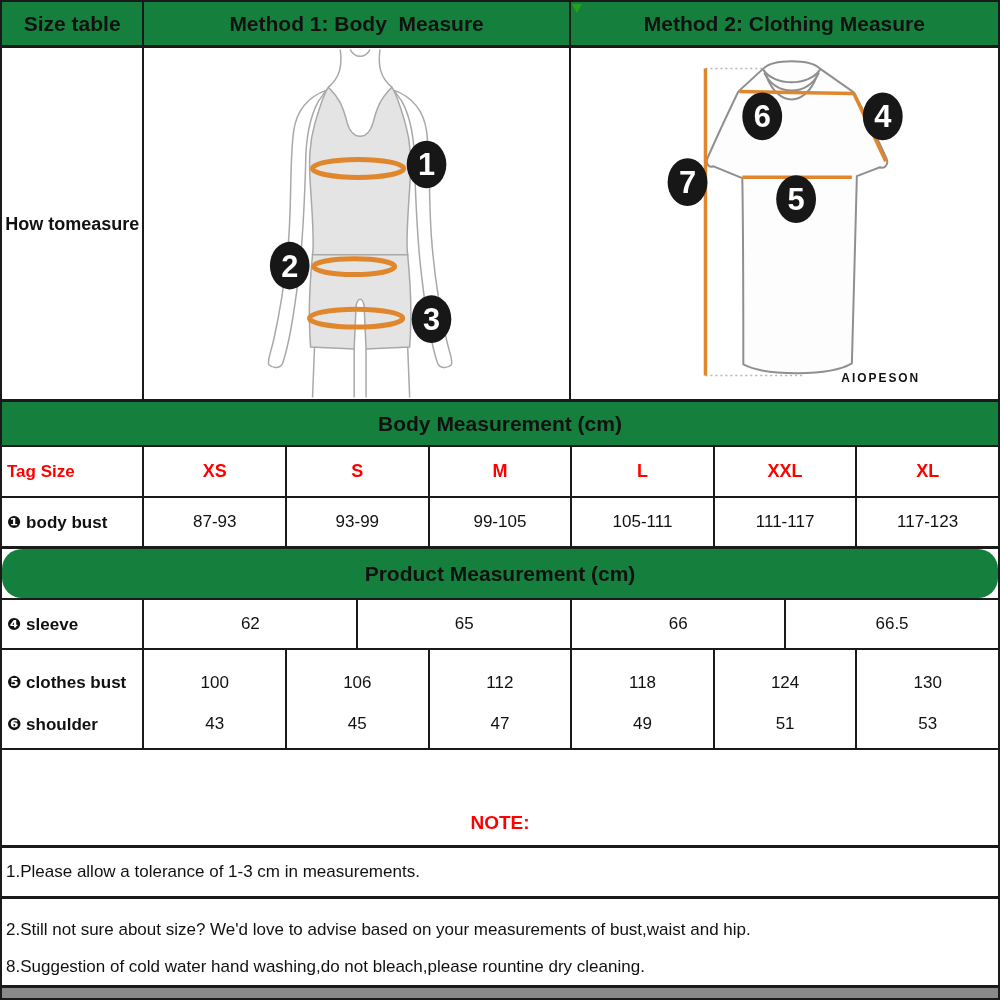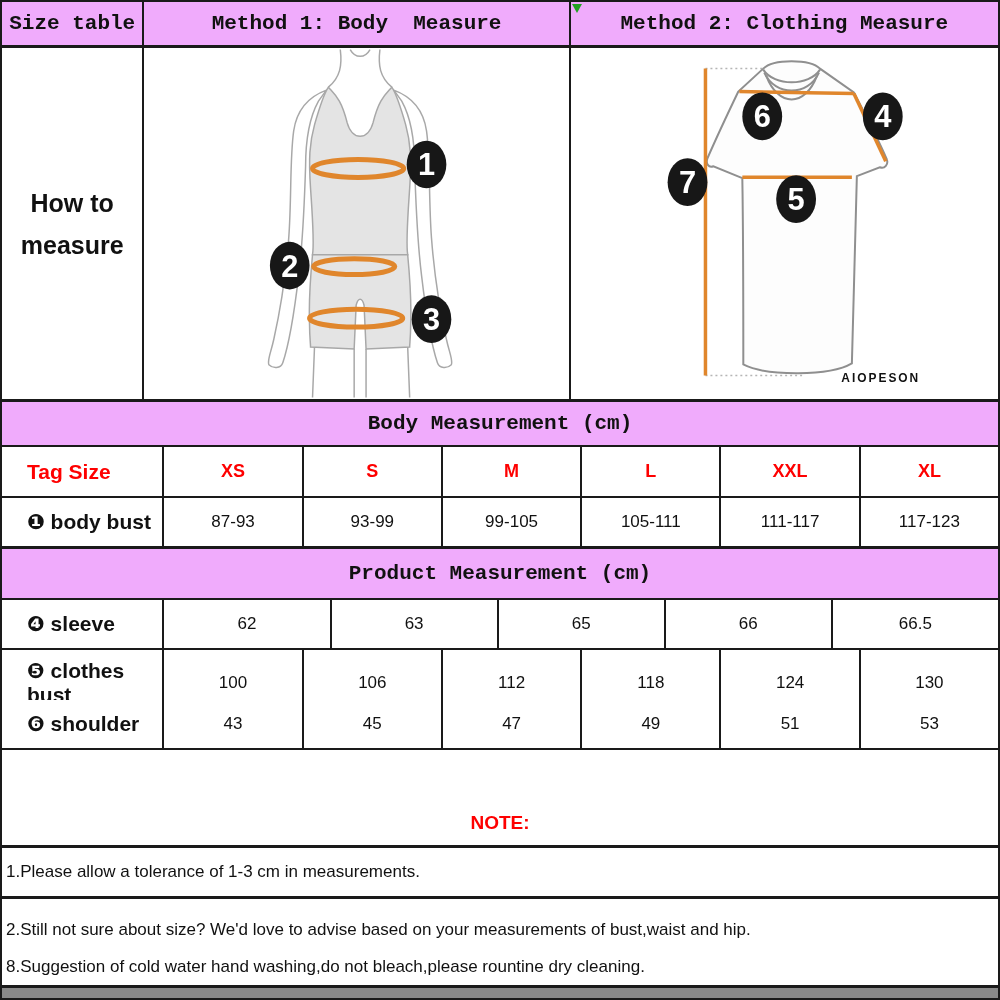--- a/index.html
+++ b/index.html
@@ -20,30 +20,30 @@
     background:#fff;
   }
   .row.thin{border-bottom-width:2px;}
   .cell{
     box-sizing:border-box;
     display:flex;align-items:center;justify-content:center;
     border-right:2px solid #1a1a1a;
     overflow:hidden;
   }
   .cell:last-child{border-right:none;}
-  .gray{background:#f0abfc;font-family:Liberation Mono, monospace;}
+  .gray{background:#15803d;}
   .w-first{flex:0 0 14.3%;}
   .w-m1{flex:0 0 42.8%;}
   .w-rest{flex:1;}
   .hdr-text{font-weight:bold;font-size:21px;white-space:pre;letter-spacing:0px;}
   .section-hdr{font-weight:bold;font-size:21px;}
   .tag{color:#fe0000;font-weight:bold;font-size:18px;}
-  .label-cell{justify-content:flex-start;padding-left:5px;font-weight:bold;font-size:21px;margin-left:20px;}
+  .label-cell{justify-content:flex-start;padding-left:5px;font-weight:bold;font-size:17px;}
   .val{font-size:17px;}
-  .howto{flex-direction:column;font-weight:bold;font-size:25px;line-height:42px;}
+  .howto{flex-direction:row;font-weight:bold;font-size:18px;line-height:42px;}
   .note-hdr{color:#fe0000;font-size:19px;}
   .note-line{justify-content:flex-start;padding-left:4px;font-size:17px;}
   .bottom-bar{position:absolute;left:0;top:984px;width:100%;height:14px;background:#898989;border-top:2px solid #1a1a1a;box-sizing:border-box;}
   .green-marker{position:absolute;left:570px;top:2px;width:10px;height:9px;background:#21a121;clip-path:polygon(0 0,100% 0,50% 100%);}
   .illu{position:absolute;inset:0;width:100%;height:100%;}
   svg text.badge-num{fill:#fff;font-weight:bold;font-size:31px;font-family:"Liberation Sans","DejaVu Sans",sans-serif;}
   svg text.brand{fill:#111;font-weight:bold;font-size:12px;letter-spacing:2px;font-family:"Liberation Sans","DejaVu Sans",sans-serif;}
 </style>
 </head>
 <body>
@@ -165,27 +165,26 @@
     <div class="cell w-first label-cell">❶ body bust</div>
     <div class="cell w-rest val">87-93</div>
     <div class="cell w-rest val">93-99</div>
     <div class="cell w-rest val">99-105</div>
     <div class="cell w-rest val">105-111</div>
     <div class="cell w-rest val">111-117</div>
     <div class="cell w-rest val">117-123</div>
   </div>
 
   <div class="row thin" style="top:547px;height:51px;">
-    <div class="cell gray section-hdr" style="flex:1;">Product Measurement (cm)</div>
+    <div class="cell gray section-hdr" style="flex:1;border-radius:20px;">Product Measurement (cm)</div>
   </div>
 
   <div class="row thin" style="top:598px;height:50px;">
     <div class="cell w-first label-cell">❹ sleeve</div>
     <div class="cell w-rest val">62</div>
-    <div class="cell w-rest val">63</div>
     <div class="cell w-rest val">65</div>
     <div class="cell w-rest val">66</div>
     <div class="cell w-rest val">66.5</div>
   </div>
 
   <div class="row thin" style="top:648px;height:67px;">
     <div class="cell w-first label-cell">❺ clothes bust</div>
     <div class="cell w-rest val">100</div>
     <div class="cell w-rest val">106</div>
     <div class="cell w-rest val">112</div>

